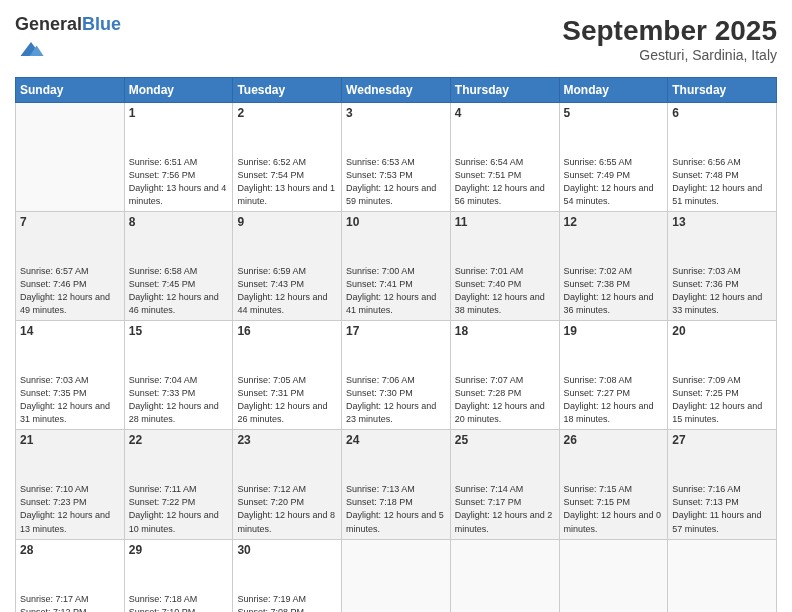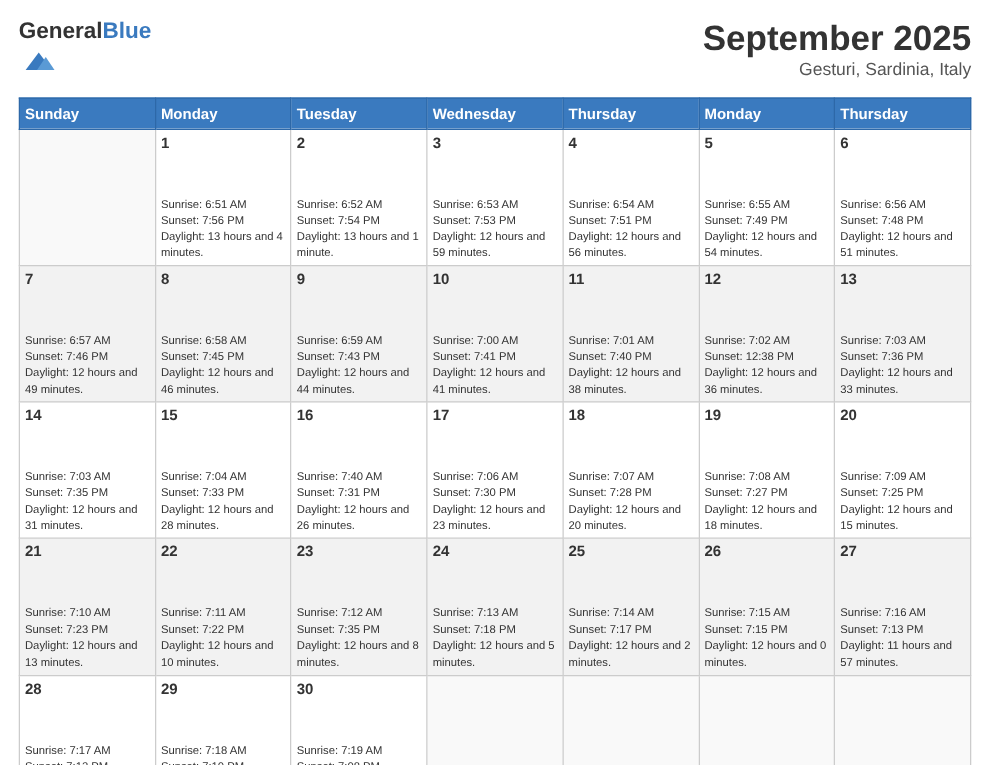--- a/index.html
+++ b/index.html
@@ -209,21 +209,21 @@
           <td>
             <div class="day-number">11</div>
             <div class="day-info">Sunrise: 7:01 AM
 Sunset: 7:40 PM
 Daylight: 12 hours
 and 38 minutes.</div>
           </td>
           <td>
             <div class="day-number">12</div>
             <div class="day-info">Sunrise: 7:02 AM
-Sunset: 12:38 PM
+Sunset: 7:38 PM
 Daylight: 12 hours
 and 36 minutes.</div>
           </td>
           <td>
             <div class="day-number">13</div>
             <div class="day-info">Sunrise: 7:03 AM
 Sunset: 7:36 PM
 Daylight: 12 hours
 and 33 minutes.</div>
           </td>
@@ -238,21 +238,21 @@
           </td>
           <td>
             <div class="day-number">15</div>
             <div class="day-info">Sunrise: 7:04 AM
 Sunset: 7:33 PM
 Daylight: 12 hours
 and 28 minutes.</div>
           </td>
           <td>
             <div class="day-number">16</div>
-            <div class="day-info">Sunrise: 7:40 AM
+            <div class="day-info">Sunrise: 7:05 AM
 Sunset: 7:31 PM
 Daylight: 12 hours
 and 26 minutes.</div>
           </td>
           <td>
             <div class="day-number">17</div>
             <div class="day-info">Sunrise: 7:06 AM
 Sunset: 7:30 PM
 Daylight: 12 hours
 and 23 minutes.</div>
@@ -290,21 +290,21 @@
           <td>
             <div class="day-number">22</div>
             <div class="day-info">Sunrise: 7:11 AM
 Sunset: 7:22 PM
 Daylight: 12 hours
 and 10 minutes.</div>
           </td>
           <td>
             <div class="day-number">23</div>
             <div class="day-info">Sunrise: 7:12 AM
-Sunset: 7:35 PM
+Sunset: 7:20 PM
 Daylight: 12 hours
 and 8 minutes.</div>
           </td>
           <td>
             <div class="day-number">24</div>
             <div class="day-info">Sunrise: 7:13 AM
 Sunset: 7:18 PM
 Daylight: 12 hours
 and 5 minutes.</div>
           </td>

